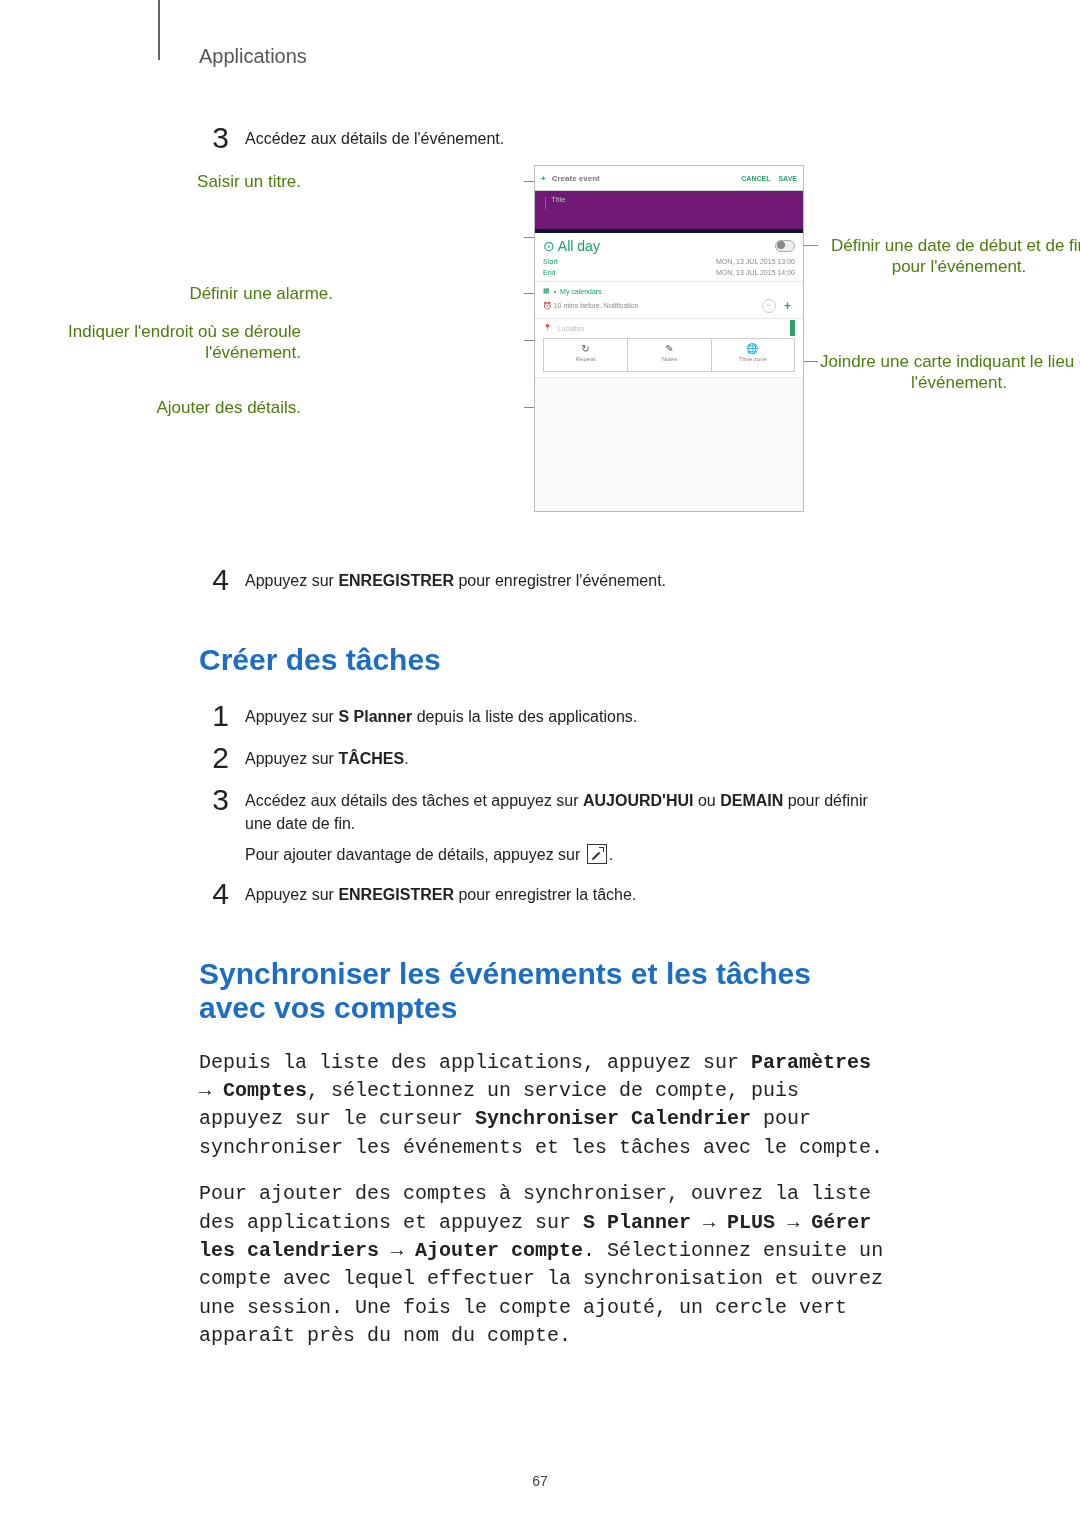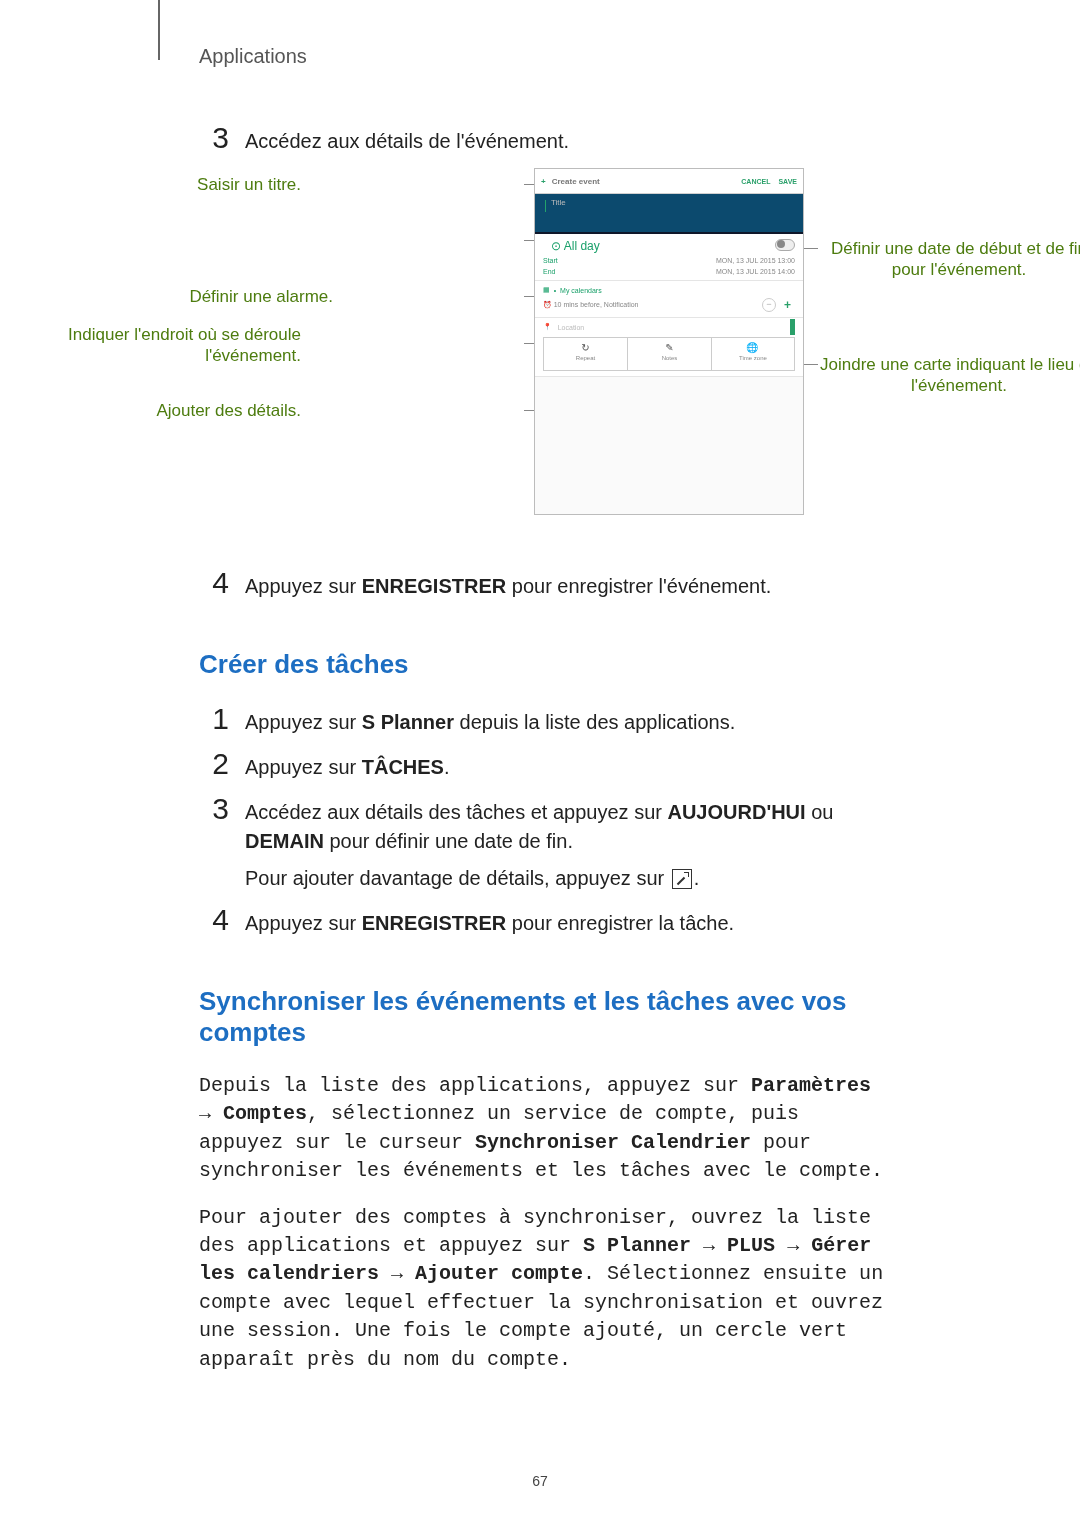--- a/index.html
+++ b/index.html
@@ -40,30 +40,30 @@
     font-size: 30px;
     font-weight: 300;
     line-height: 1;
     width: 30px;
     text-align: right;
     flex-shrink: 0;
     padding-top: 0;
     font-family: Arial, sans-serif;
   }
   .step-body {
-    font-size: 20px;
+    font-size: 16px;
     line-height: 1.45;
     padding-left: 16px;
     padding-top: 4px;
     flex: 1;
   }
   .bold { font-weight: 600; }
   h2.section-title {
     color: #1d6ec2;
-    font-size: 26px;
+    font-size: 30px;
     font-weight: 600;
     margin: 48px 0 24px 0;
   }
   .body-text {
     font-size: 20px;
     line-height: 1.42;
     margin: 0 0 18px 0;
     font-family: Liberation Mono, monospace;
   }
   .page-num {
@@ -114,43 +114,43 @@
   .phone .p-header .cancel,
   .phone .p-header .save {
     color: #2aa06a;
     font-weight: 700;
     margin-left: 8px;
     font-size: 7px;
   }
   .phone .title-field {
     height: 30px;
     padding: 4px 8px;
-    border-bottom: 2px solid #0f172a;
+    border-bottom: 4px solid #0f172a;
     font-size: 8px;
     color: #bbb;
-    background:#0c4a6e;
+    background:#701a75;
     position: relative;
   }
   .phone .title-field::before {
     content:"";
     position: absolute;
     left: 10px; top: 6px;
     width: 1px; height: 12px;
     background: #23a36a;
   }
   .phone .block {
     border-bottom: 1px solid #e5e5e5;
     background:#fff;
     padding: 5px 8px;
   }
   .phone .allday-row {
     display: flex;
     justify-content: space-between;
-    align-items: flex-start;
-    font-size: 12px; color:#1aa06a;margin-left:8px;
+    align-items: center;
+    font-size: 14px; color:#1aa06a;
   }
   .phone .toggle {
     width: 18px; height: 10px;
     border: 1px solid #aaa;
     border-radius: 6px;
     position: relative;
     background:#eee;
   }
   .phone .toggle::after{
     content:"";

